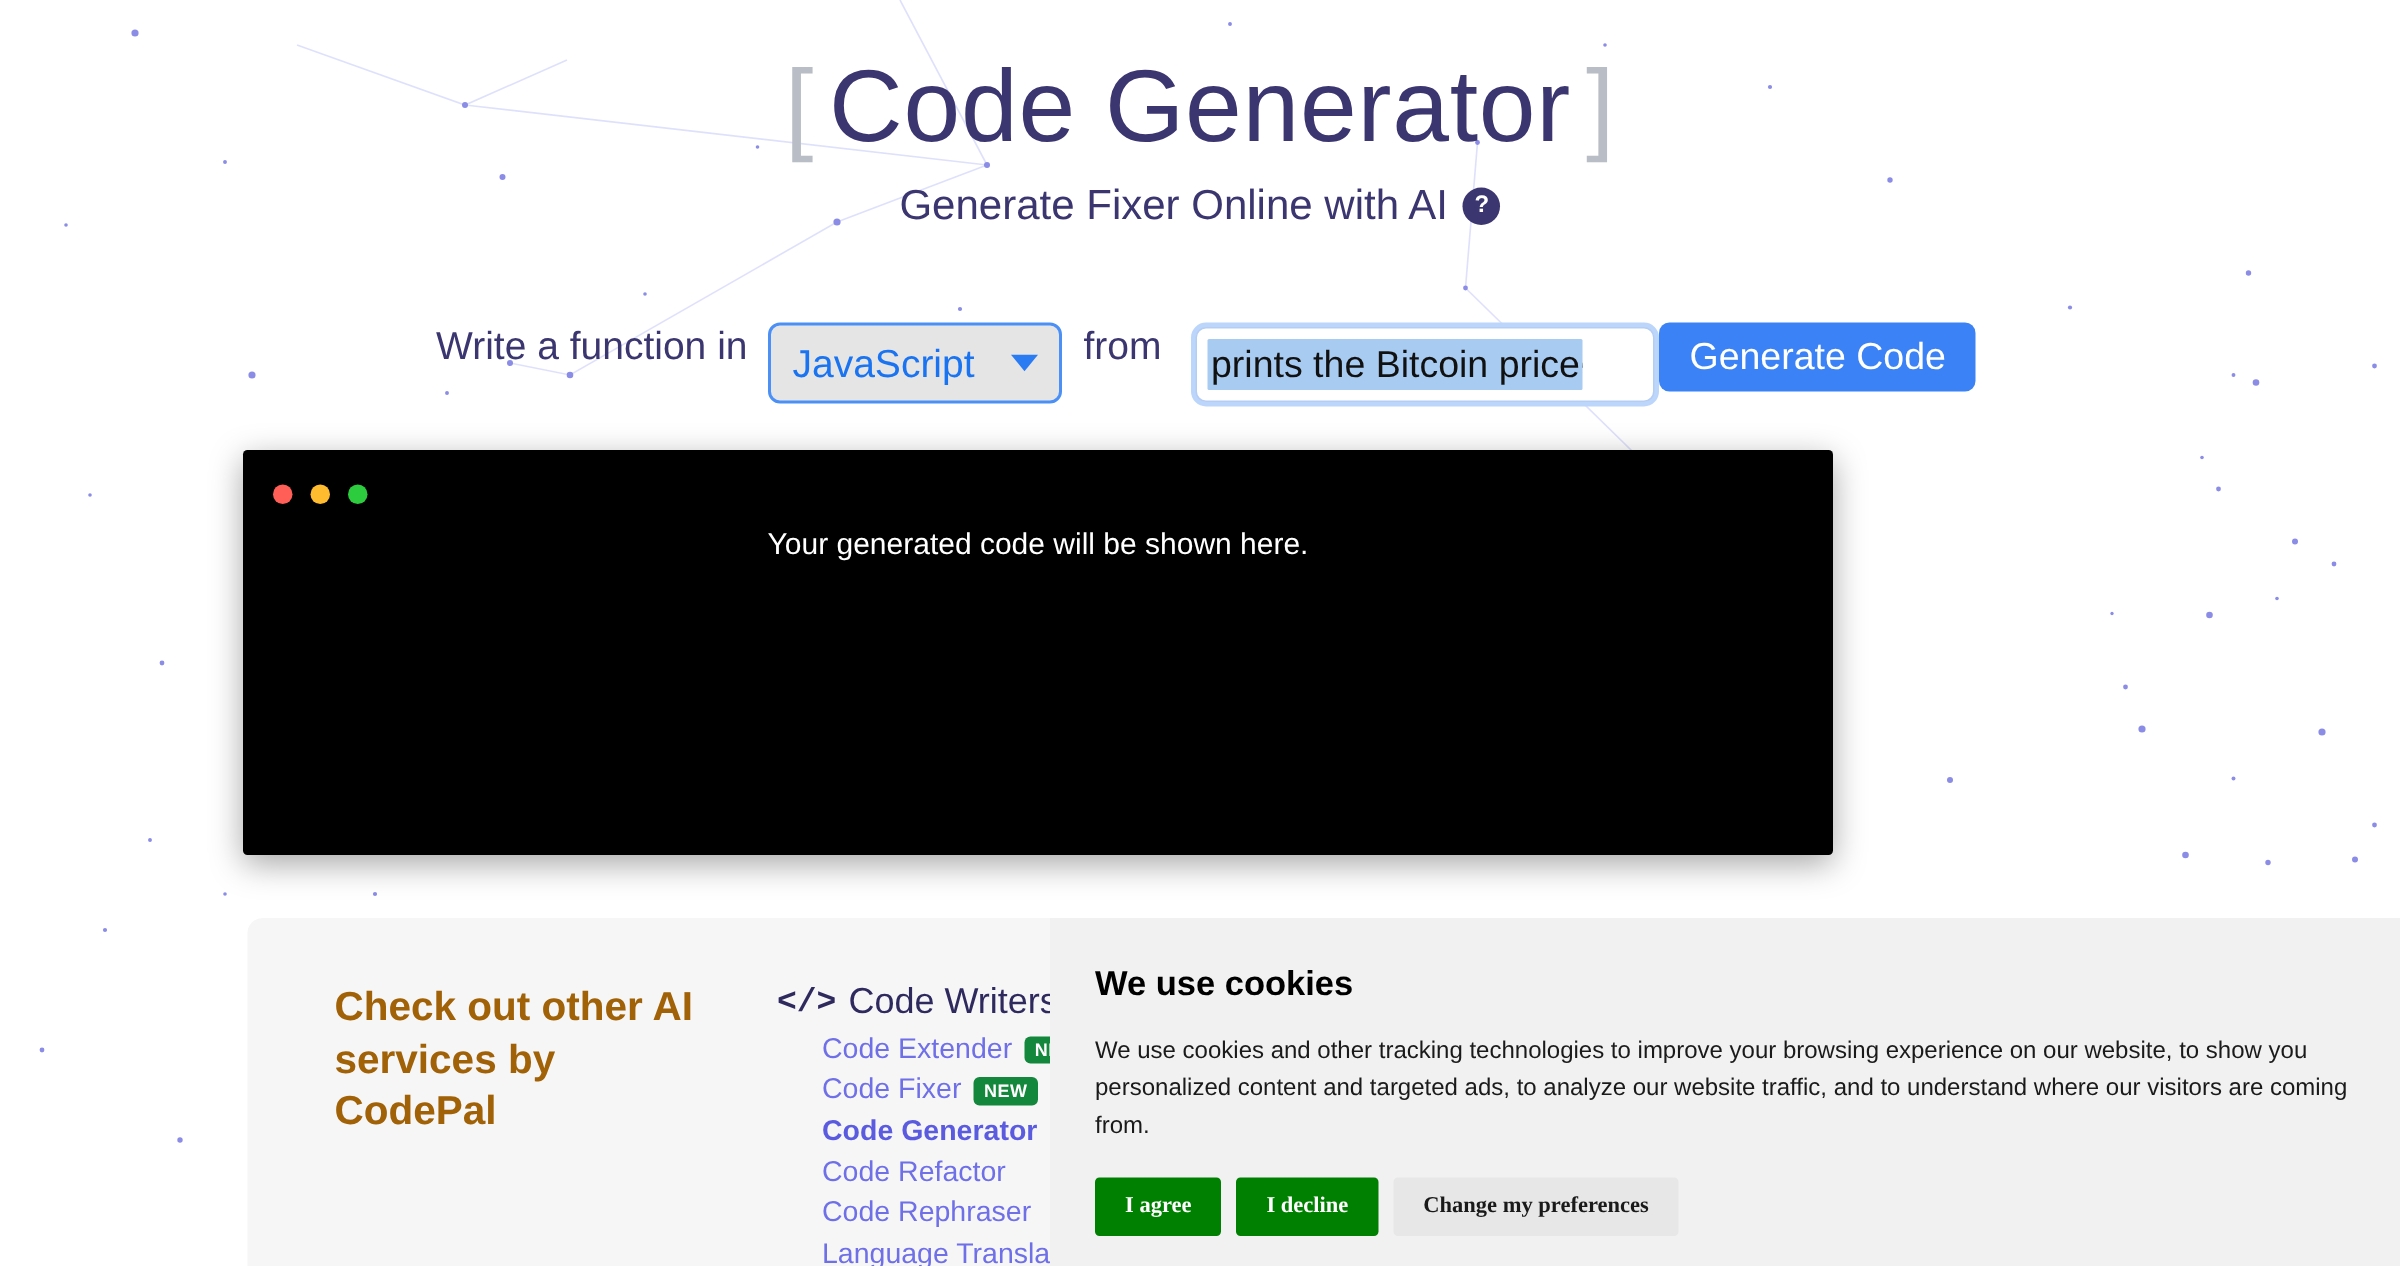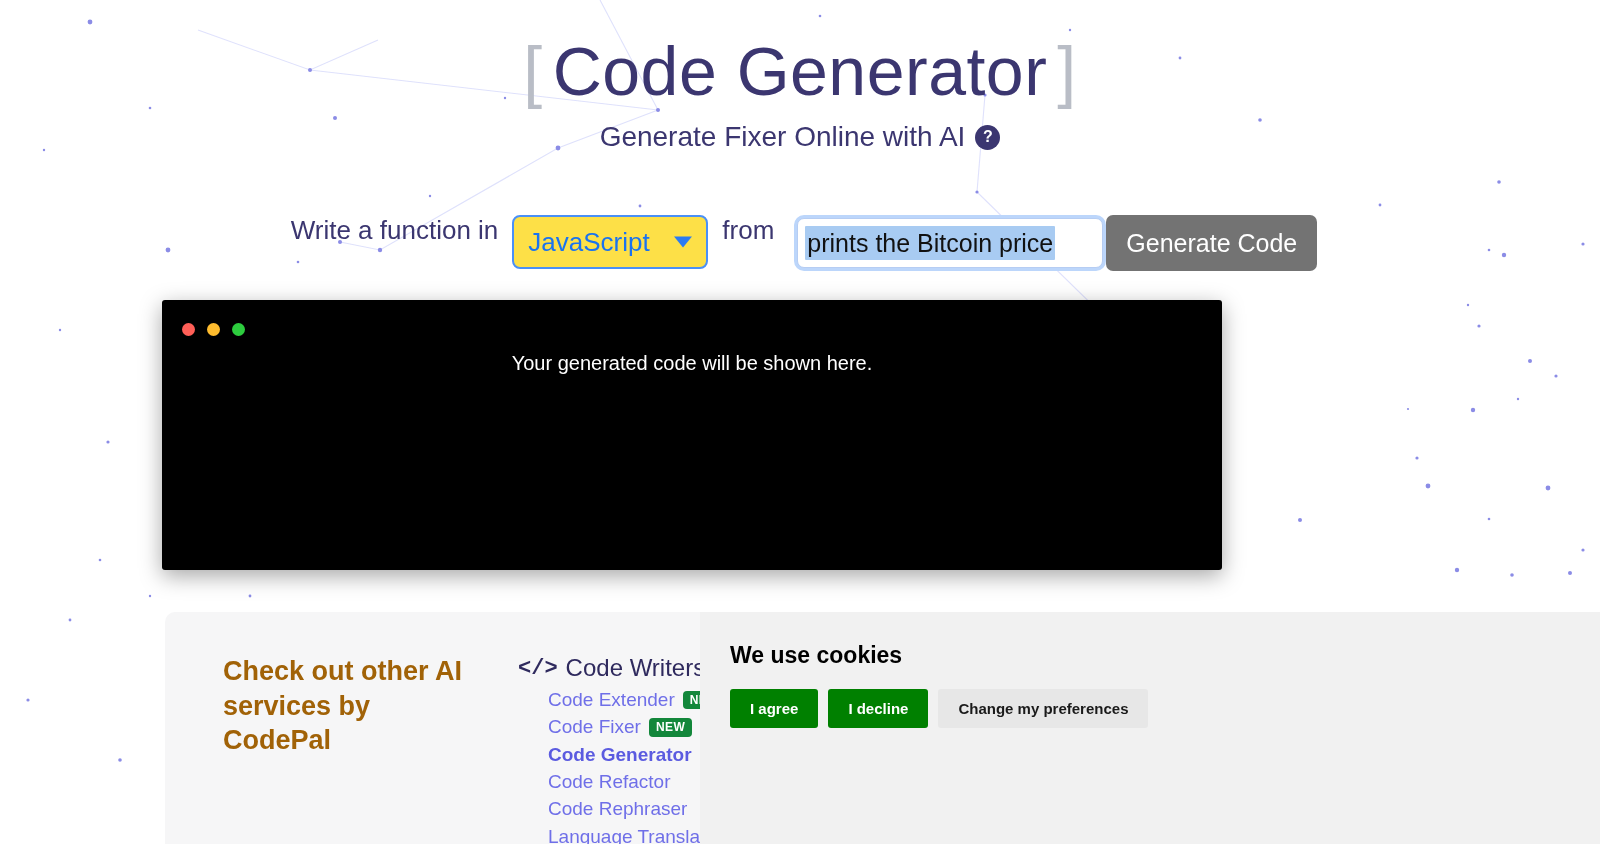--- a/index.html
+++ b/index.html
@@ -94,21 +94,21 @@
   .lang-select-wrap {
     position: relative;
     margin: 0 6px;
   }
   .lang-select {
     appearance: none;
     -webkit-appearance: none;
     font-family: "Liberation Sans", sans-serif;
     font-size: 26px;
     color: #1a73f0;
-    background: #fde047;
+    background: #e5e5e5;
     border: 2px solid #4a90f7;
     border-radius: 8px;
     padding: 7px 54px 7px 14px;
     height: 54px;
     width: 196px;
     cursor: pointer;
     outline: none;
   }
   .select-arrow {
     position: absolute;
@@ -155,25 +155,25 @@
     padding: 0 2px;
     font-size: 25px;
     color: #111;
     white-space: nowrap;
   }
 
   .generate-btn {
     font-family: "Liberation Sans", sans-serif;
     font-size: 25px;
     color: #ffffff;
-    background: #737373;
+    background: #3b82f6;
     border: none;
     border-radius: 7px;
     padding: 0 20px;
-    height: 56px;
+    height: 46px;
     cursor: pointer;
     white-space: nowrap;
   }
 
   
   .code-block {
     position: absolute;
     left: 162px;
     top: 300px;
     width: 1060px;
@@ -288,21 +288,21 @@
   }
   .cookie-text {
     font-size: 16px;
     color: #1a1a1a;
     line-height: 1.55;
     margin: 0 0 22px 0;
     max-width: 845px;
   }
   .cookie-buttons { display: flex; gap: 10px; align-items: stretch; }
   .cookie-btn {
-    font-family: Liberation Sans, sans-serif;
+    font-family: Liberation Serif, serif;
     font-size: 15px;
     font-weight: 700;
     border: none;
     border-radius: 3px;
     padding: 11px 20px;
     cursor: pointer;
   }
   .cookie-btn.agree, .cookie-btn.decline {
     background: #008000;
     color: #ffffff;
@@ -452,20 +452,21 @@
           </li>
           <li>
             <span>Language Translator</span>
           </li>
         </ul>
     </div>
   </div>
 
   <div class="cookie-banner">
     <h2 class="cookie-title">We use cookies</h2>
+    <p class="cookie-text">We use cookies and other tracking technologies to improve your browsing experience on our website, to show you personalized content and targeted ads, to analyze our website traffic, and to understand where our visitors are coming from.</p>
     <div class="cookie-buttons">
       <button class="cookie-btn agree">I agree</button>
       <button class="cookie-btn decline">I decline</button>
       <button class="cookie-btn prefs">Change my preferences</button>
     </div>
   </div>
 
 </div>
 
 </body></html>

